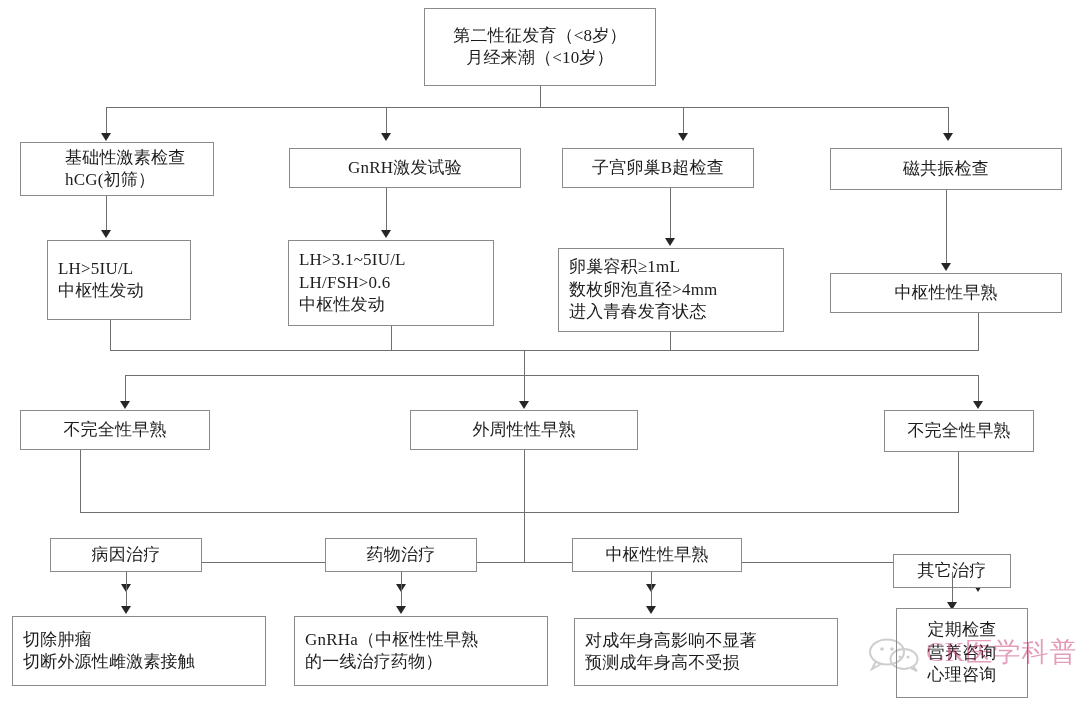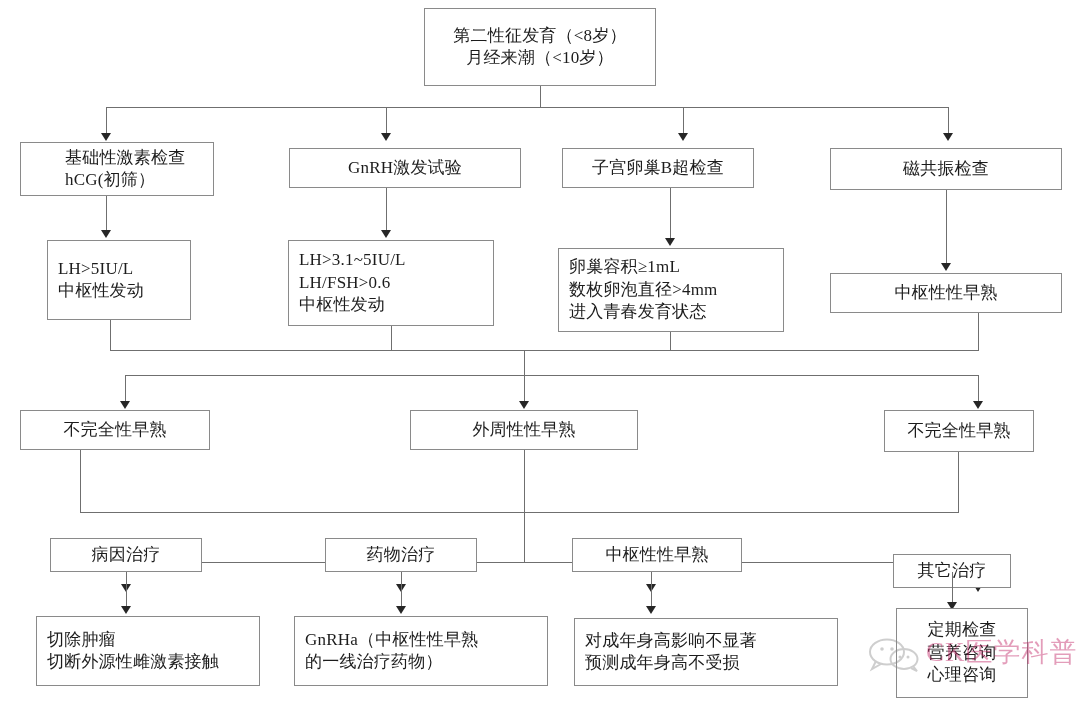--- a/index.html
+++ b/index.html
@@ -193,21 +193,21 @@
 
   <div class="ln v" style="left:401px;top:572px;height:34px;"></div>
   <div class="arrow" style="left:396px;top:606px;"></div>
 
   <div class="ln v" style="left:651px;top:572px;height:34px;"></div>
   <div class="arrow" style="left:646px;top:606px;"></div>
 
   <div class="ln v" style="left:952px;top:572px;height:30px;"></div>
   <div class="arrow" style="left:947px;top:602px;"></div>
 
-  <div class="node left" style="left:12px;top:616px;width:224px;height:70px;margin-left:24px;">切除肿瘤
+  <div class="node left" style="left:12px;top:616px;width:254px;height:70px;">切除肿瘤
 切断外源性雌激素接触</div>
 
   <div class="node left" style="left:574px;top:618px;width:264px;height:68px;">对成年身高影响不显著
 预测成年身高不受损</div>
 
   <div class="node left" style="left:294px;top:616px;width:254px;height:70px;">GnRHa（中枢性性早熟
 的一线治疗药物）</div>
 
   <div class="node" style="left:896px;top:608px;width:132px;height:90px;">定期检查
 营养咨询

